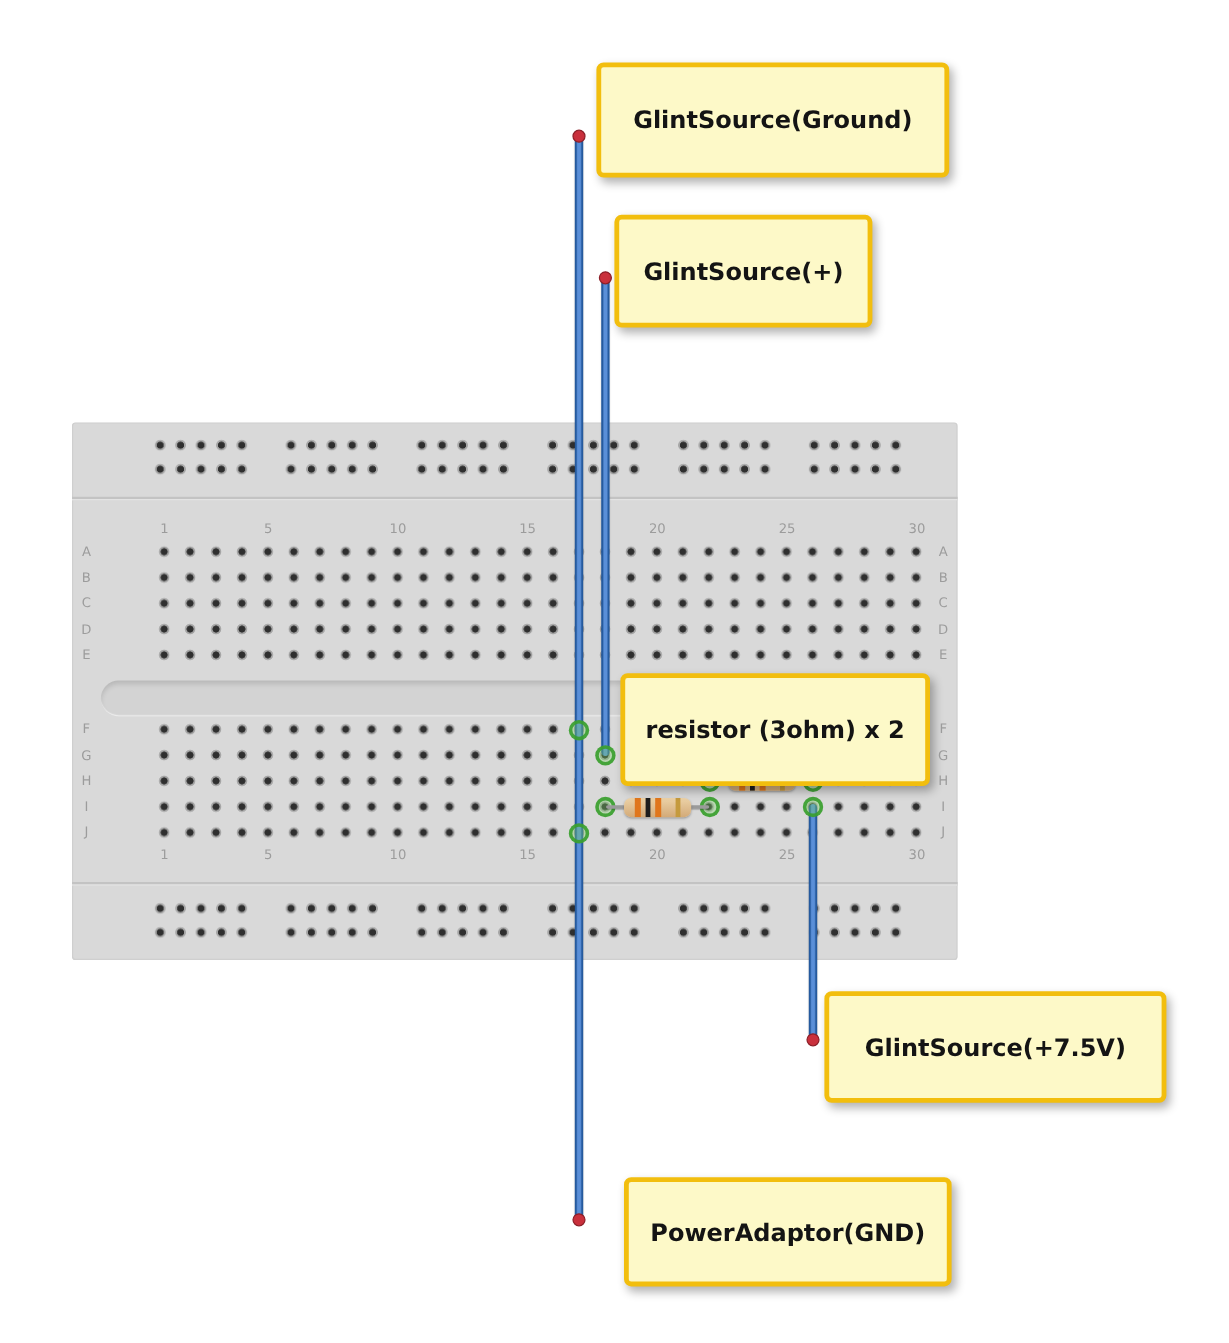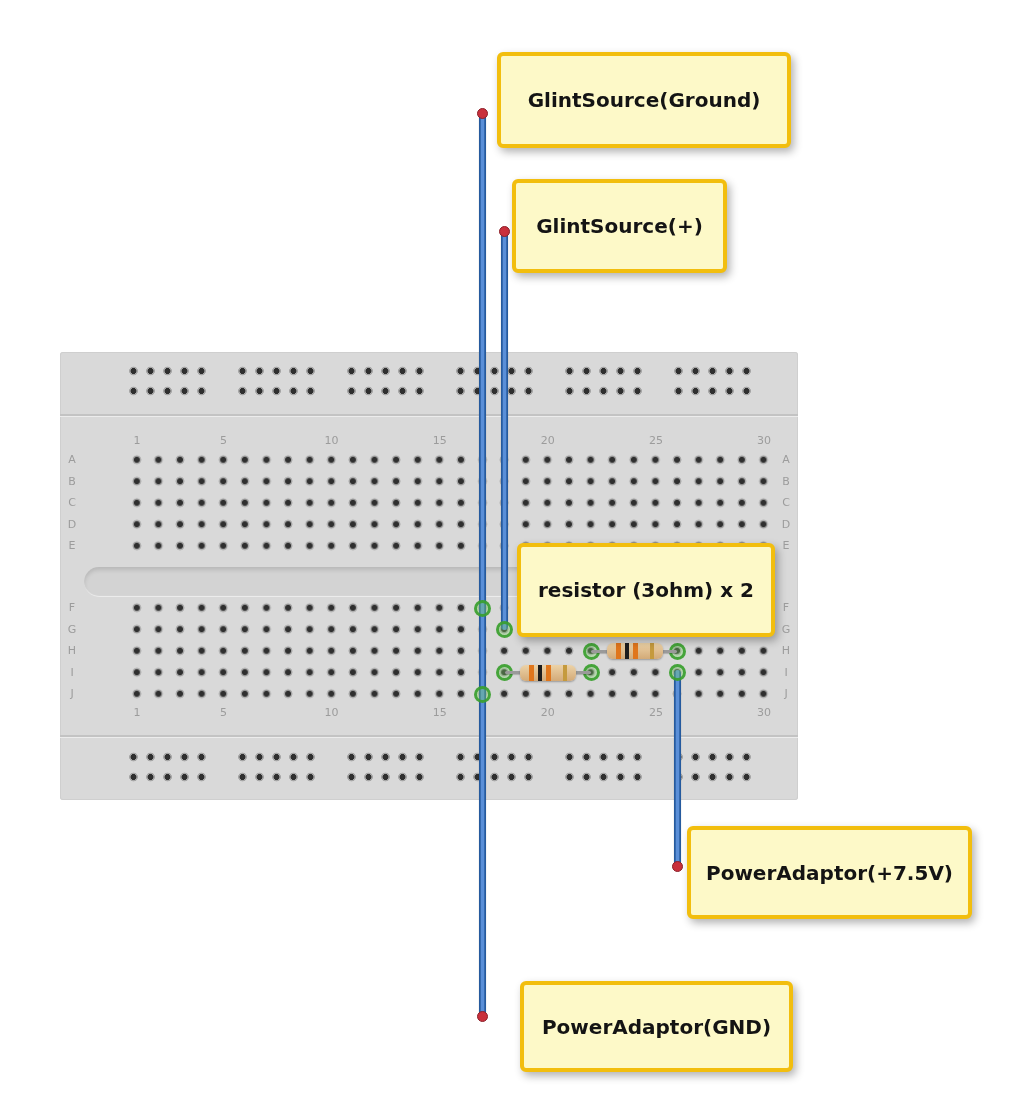--- a/index.html
+++ b/index.html
@@ -114,25 +114,25 @@
     <div class="band orange" style="left:26px;"></div>
     <div class="band gold" style="left:43px;"></div>
   </div>
 
   <div class="label-box" style="left:497px;top:52px;width:286px;height:88px;">
     <span>GlintSource(Ground)</span>
   </div>
   <div class="label-box" style="left:512px;top:179px;width:207px;height:86px;">
     <span>GlintSource(+)</span>
   </div>
-  <div class="label-box" style="left:517px;top:543px;width:250px;height:86px;text-align:center;">
+  <div class="label-box" style="left:517px;top:561px;width:250px;height:86px;text-align:center;">
     <span>resistor (3ohm) x 2</span>
   </div>
   <div class="label-box" style="left:687px;top:826px;width:277px;height:85px;">
-    <span>PowerAdaptor(+7.5V)</span>
+    <span>GlintSource(+7.5V)</span>
   </div>
   <div class="label-box" style="left:520px;top:981px;width:265px;height:83px;">
     <span>PowerAdaptor(GND)</span>
   </div>
 
 <span class="grid-label" style="left: 127px; top: 434px;">1</span>
     <span class="grid-label" style="left: 127px; top: 706px;">1</span>
     <span class="grid-label" style="left: 213.5px; top: 434px;">5</span>
     <span class="grid-label" style="left: 213.5px; top: 706px;">5</span>
     <span class="grid-label" style="left: 321.6px; top: 434px;">10</span>

